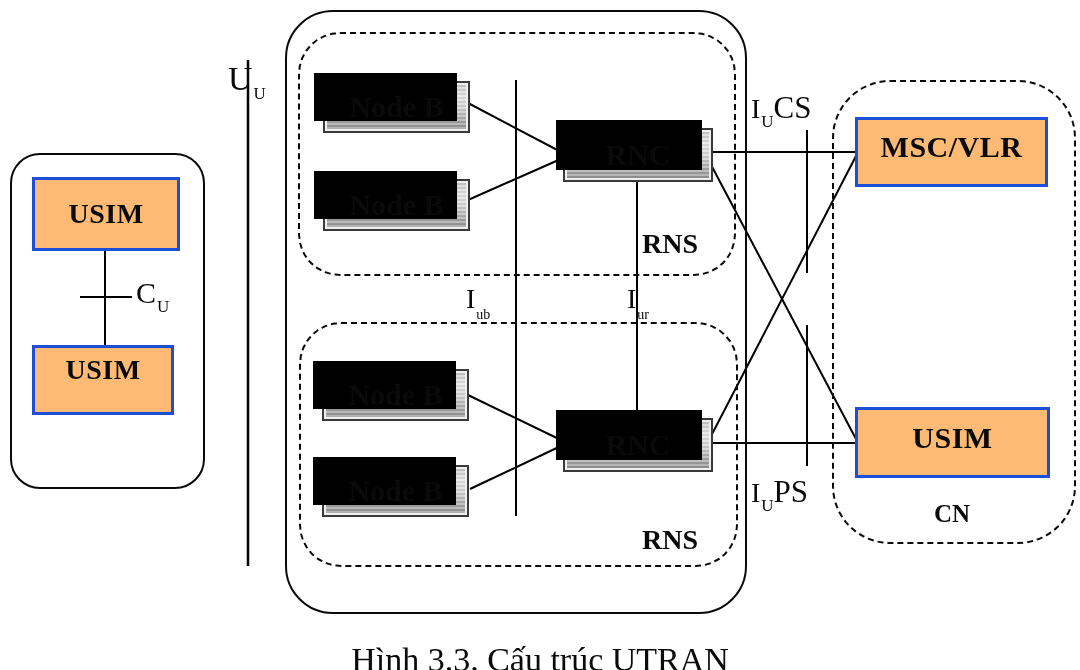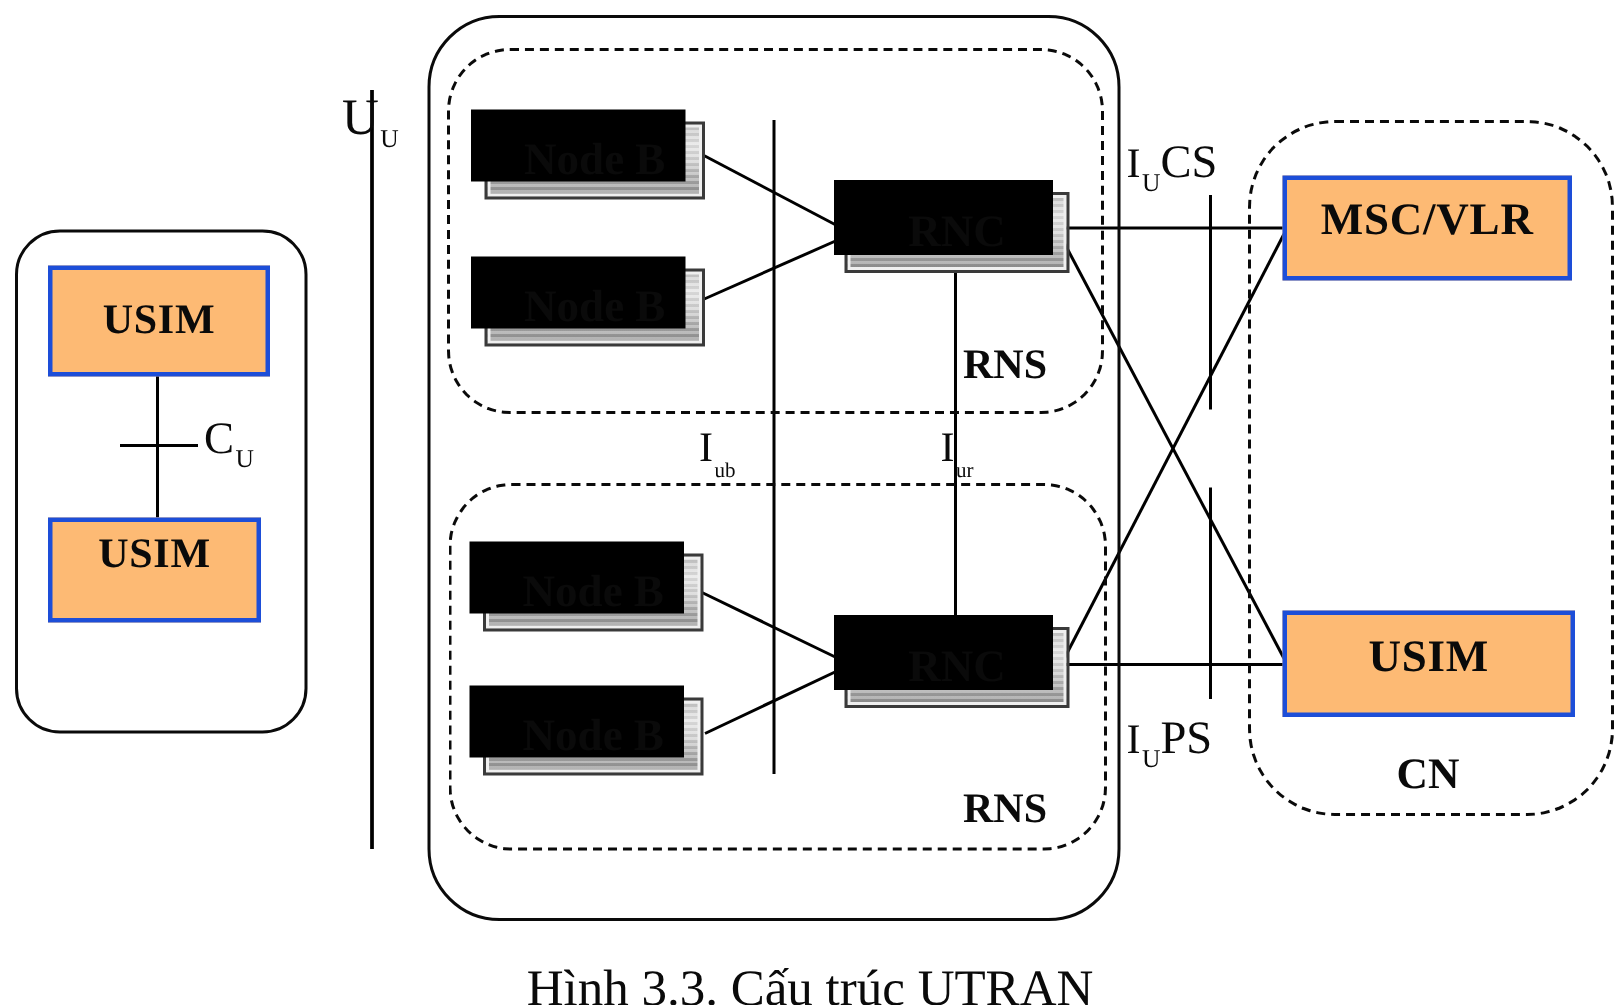--- a/index.html
+++ b/index.html
@@ -125,17 +125,17 @@
     <span class="if-main" style="font-size:28px;">I</span><span class="if-sub">U</span><span class="if-rest">PS</span>
   </div>
 
   <div class="dashed-round" style="left:832px;top:80px;width:240px;height:460px;border-radius:58px;"></div>
   <div class="wbox" style="left:855px;top:117px;width:193px;height:70px;font-size:30px;padding-bottom:10px;box-sizing:border-box;">
     <span>MSC/VLR</span>
   </div>
   <div class="wbox" style="left:855px;top:407px;width:195px;height:71px;font-size:30px;padding-bottom:10px;box-sizing:border-box;">
     <span>USIM</span>
   </div>
-  <div class="lbl center-text" style="left:832px;top:500px;width:240px;font-size:29px;">CN</div>
+  <div class="lbl center-text" style="left:832px;top:500px;width:240px;font-size:25px;">CN</div>
 
   <div class="caption">Hình 3.3. Cấu trúc UTRAN</div>
 
 </div>
 
 </body></html>

